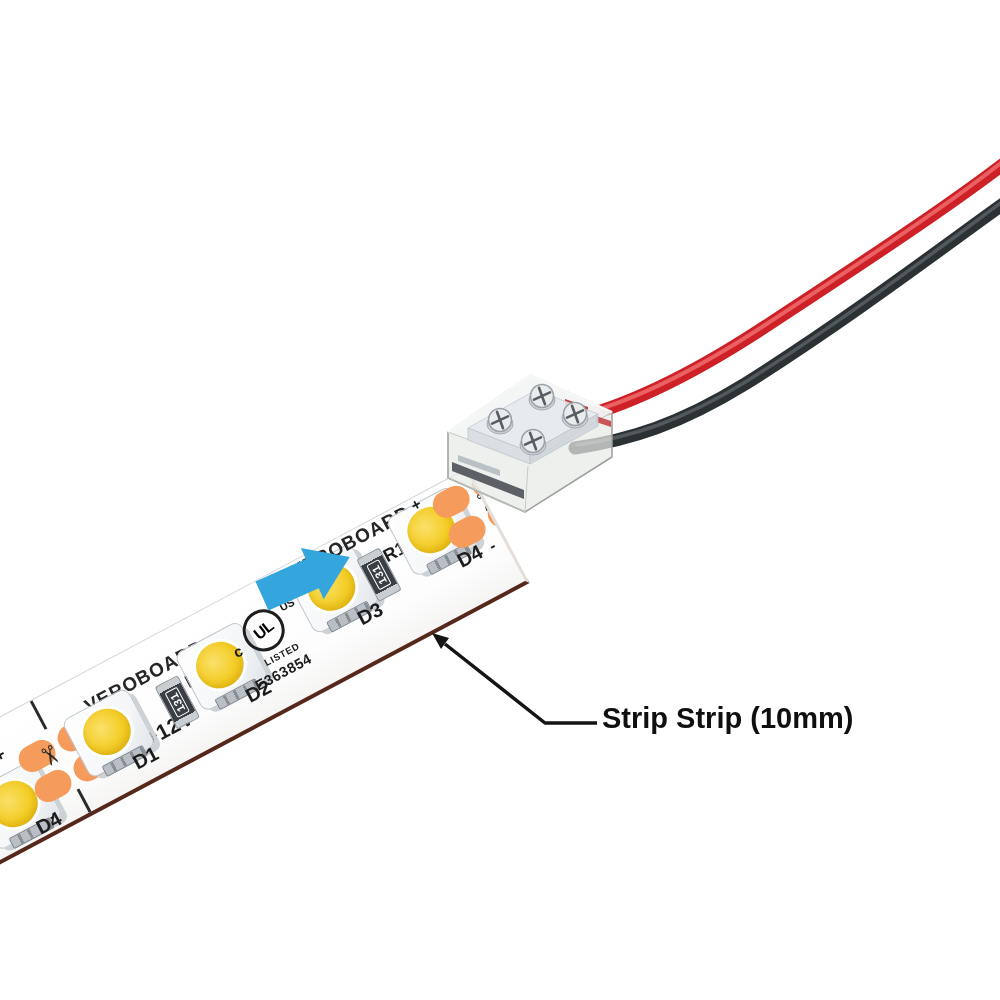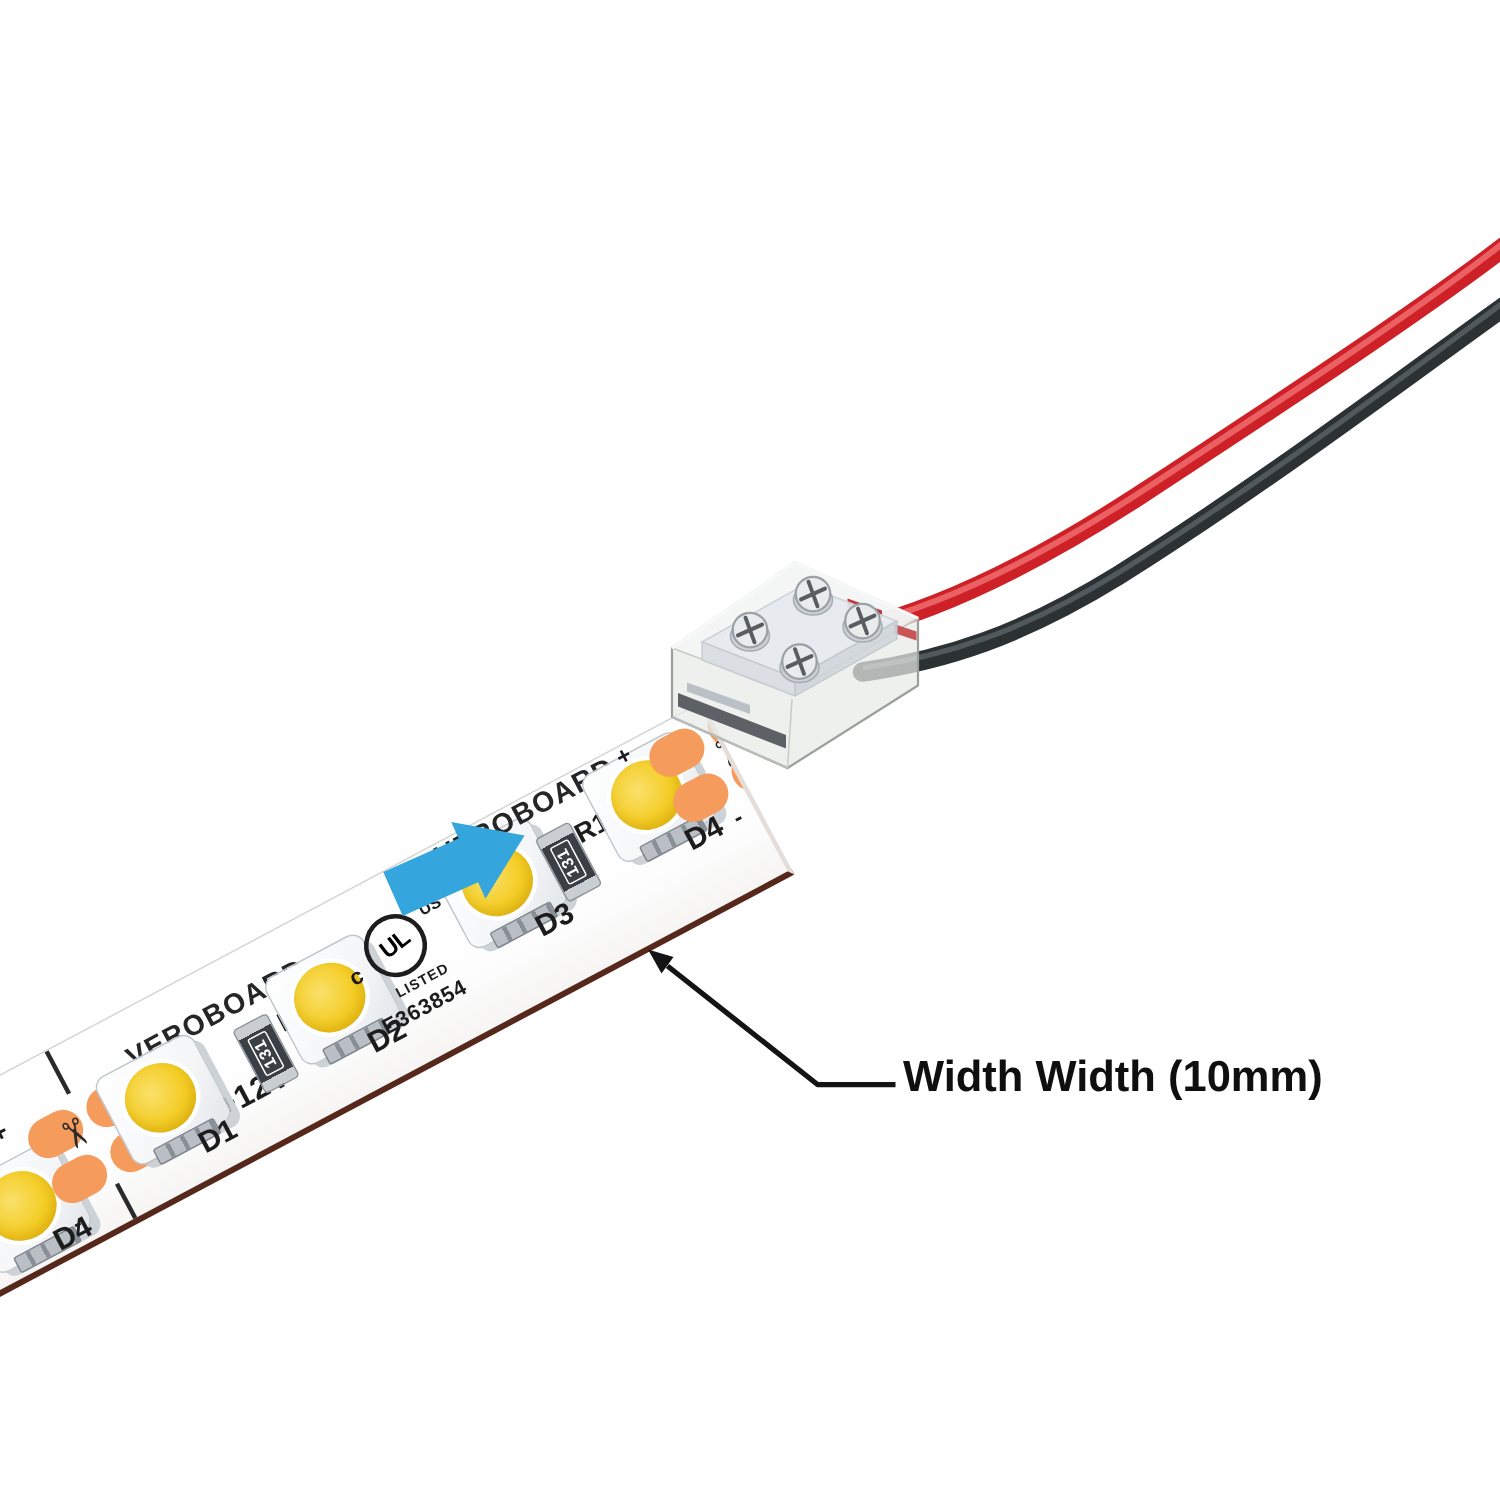--- a/index.html
+++ b/index.html
@@ -178,14 +178,14 @@
       <path d="M448,478 L525,512" stroke="#b8bdb9" stroke-width="1.5" fill="none"></path>
       <path d="M528,466 L525,512" stroke="#c6cbc7" stroke-width="1" fill="none"></path>
     </g>
 
     <g>
       <path d="M 597 723 L 545 723 L 445 644" stroke="#141414" stroke-width="3.5" fill="none" stroke-linejoin="round"></path>
       <polygon points="432,633 449,638 441,649" fill="#141414"></polygon>
     </g>
   </svg>
 
-  <div class="ann-label">Width Width (10mm)</div>
+  <div class="ann-label">Strip Strip (10mm)</div>
 </div>
 
 </body></html>

